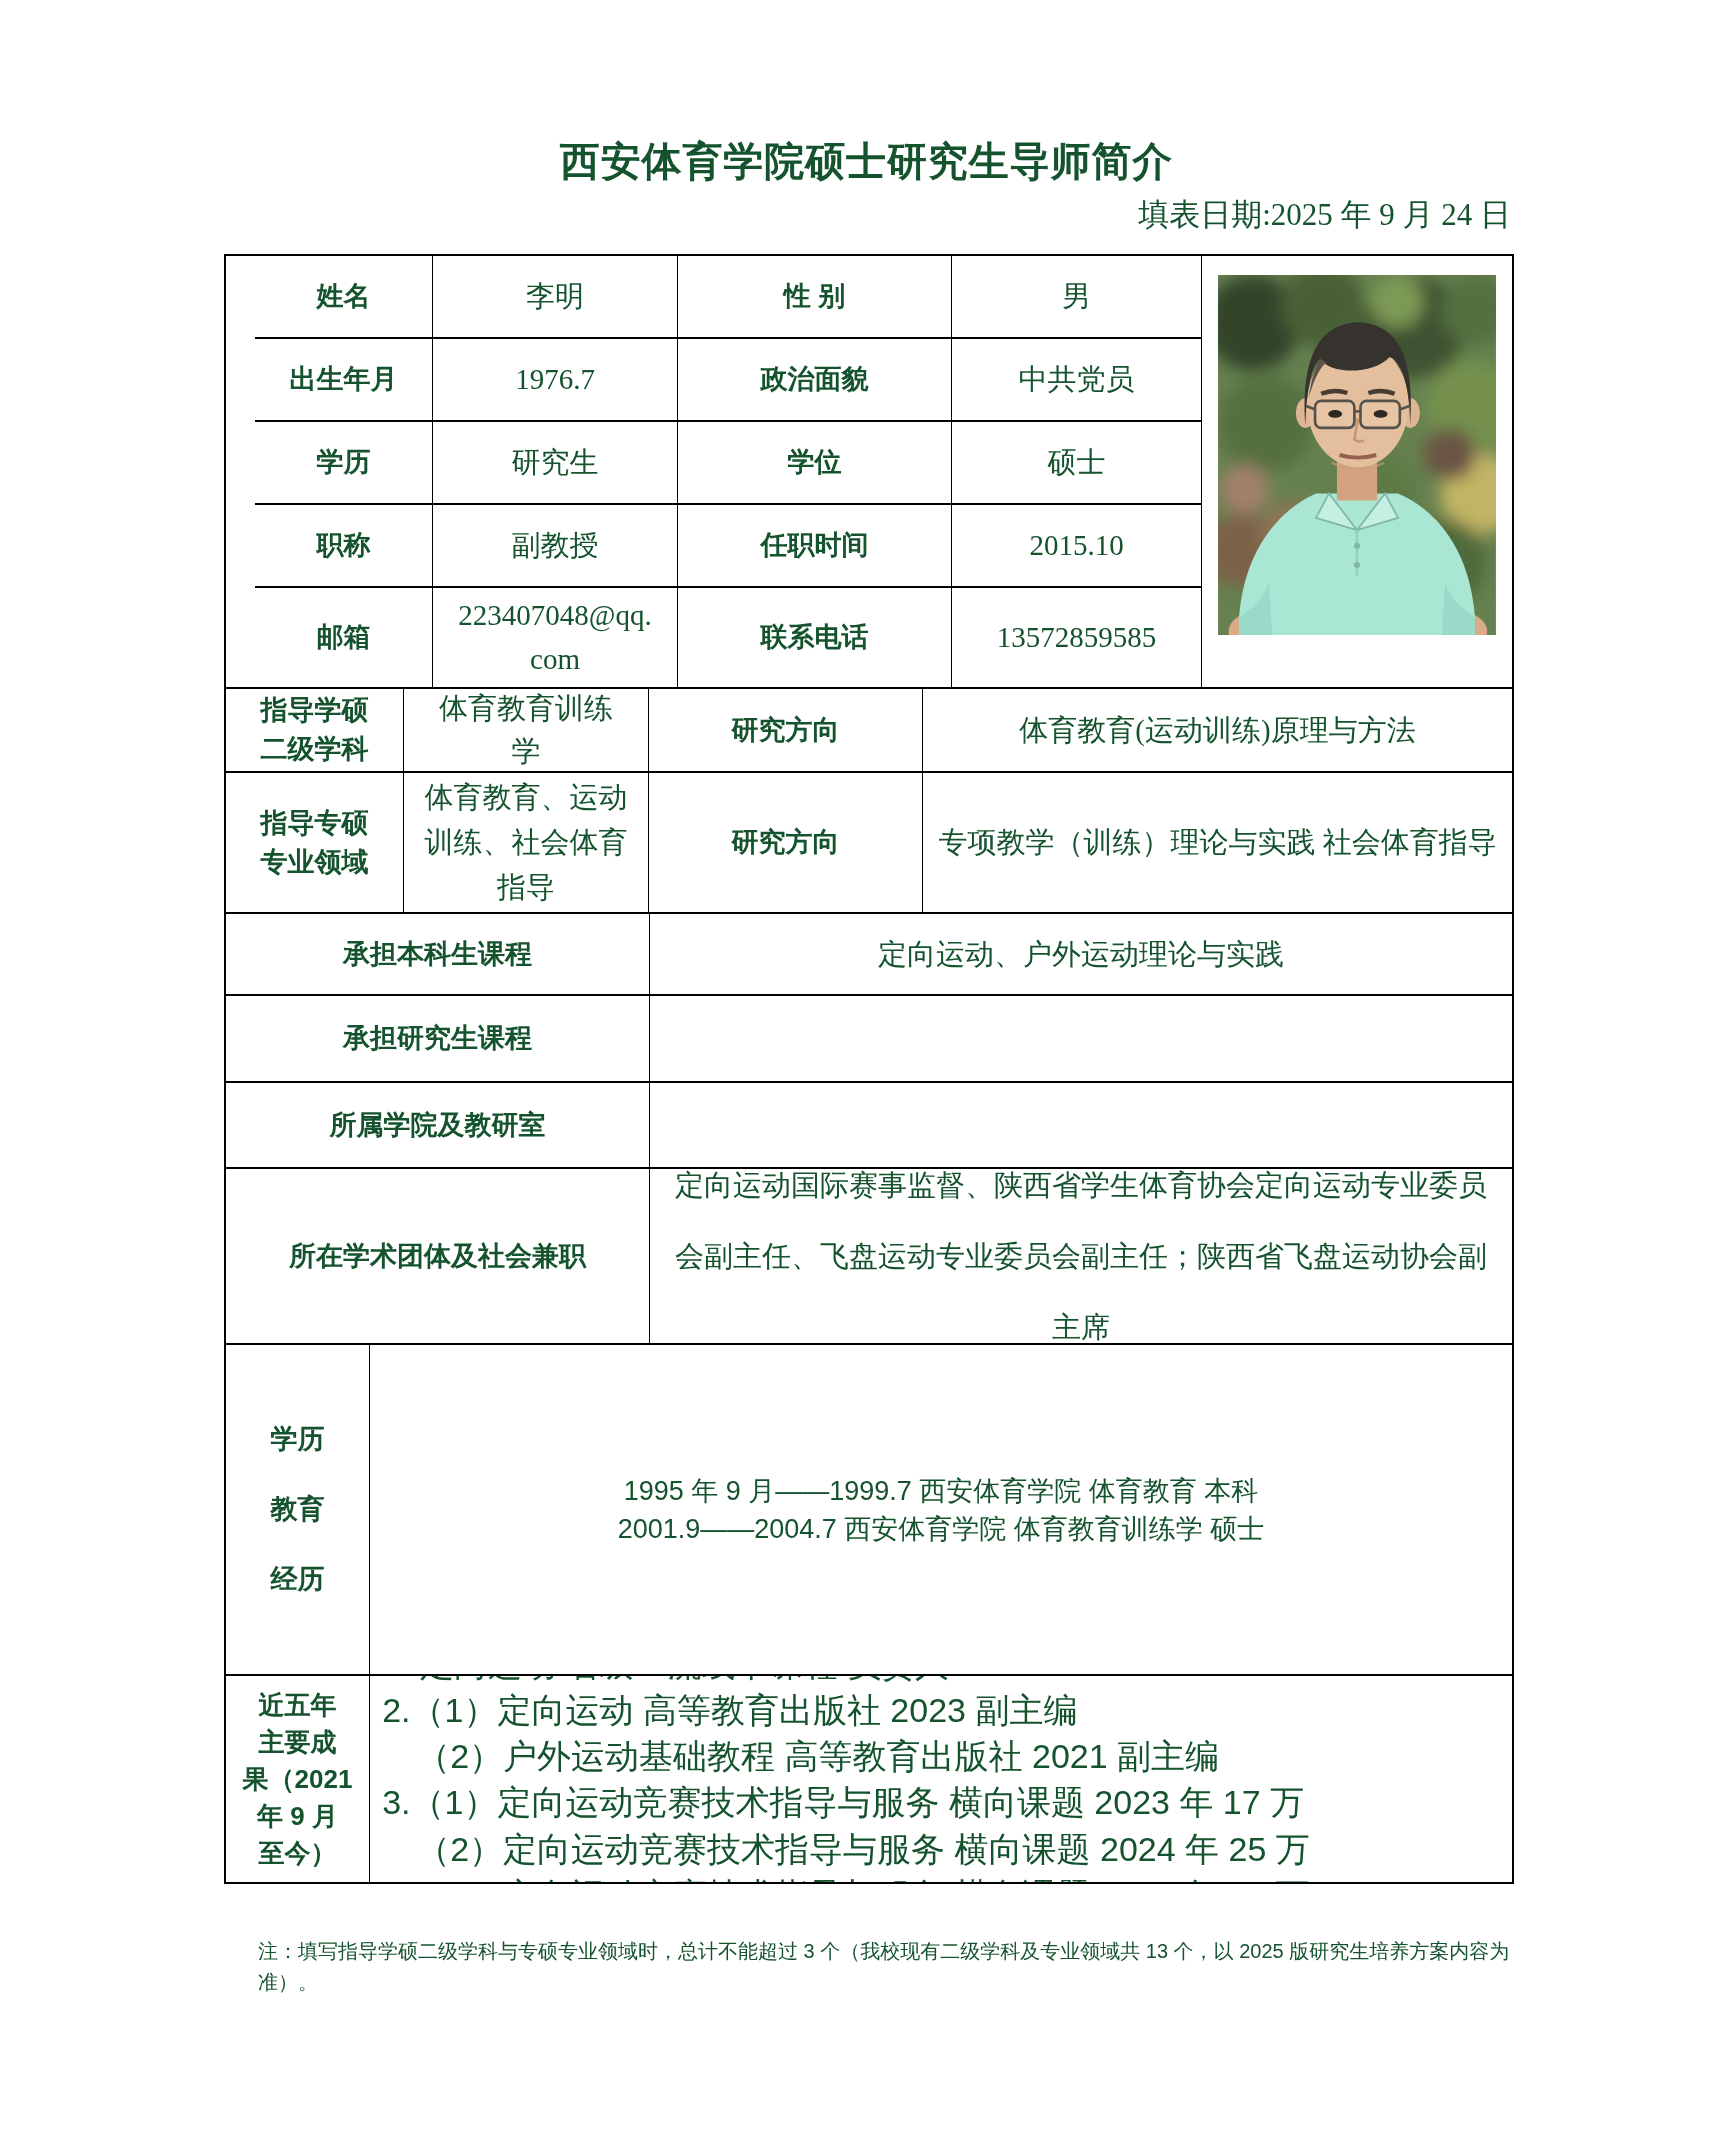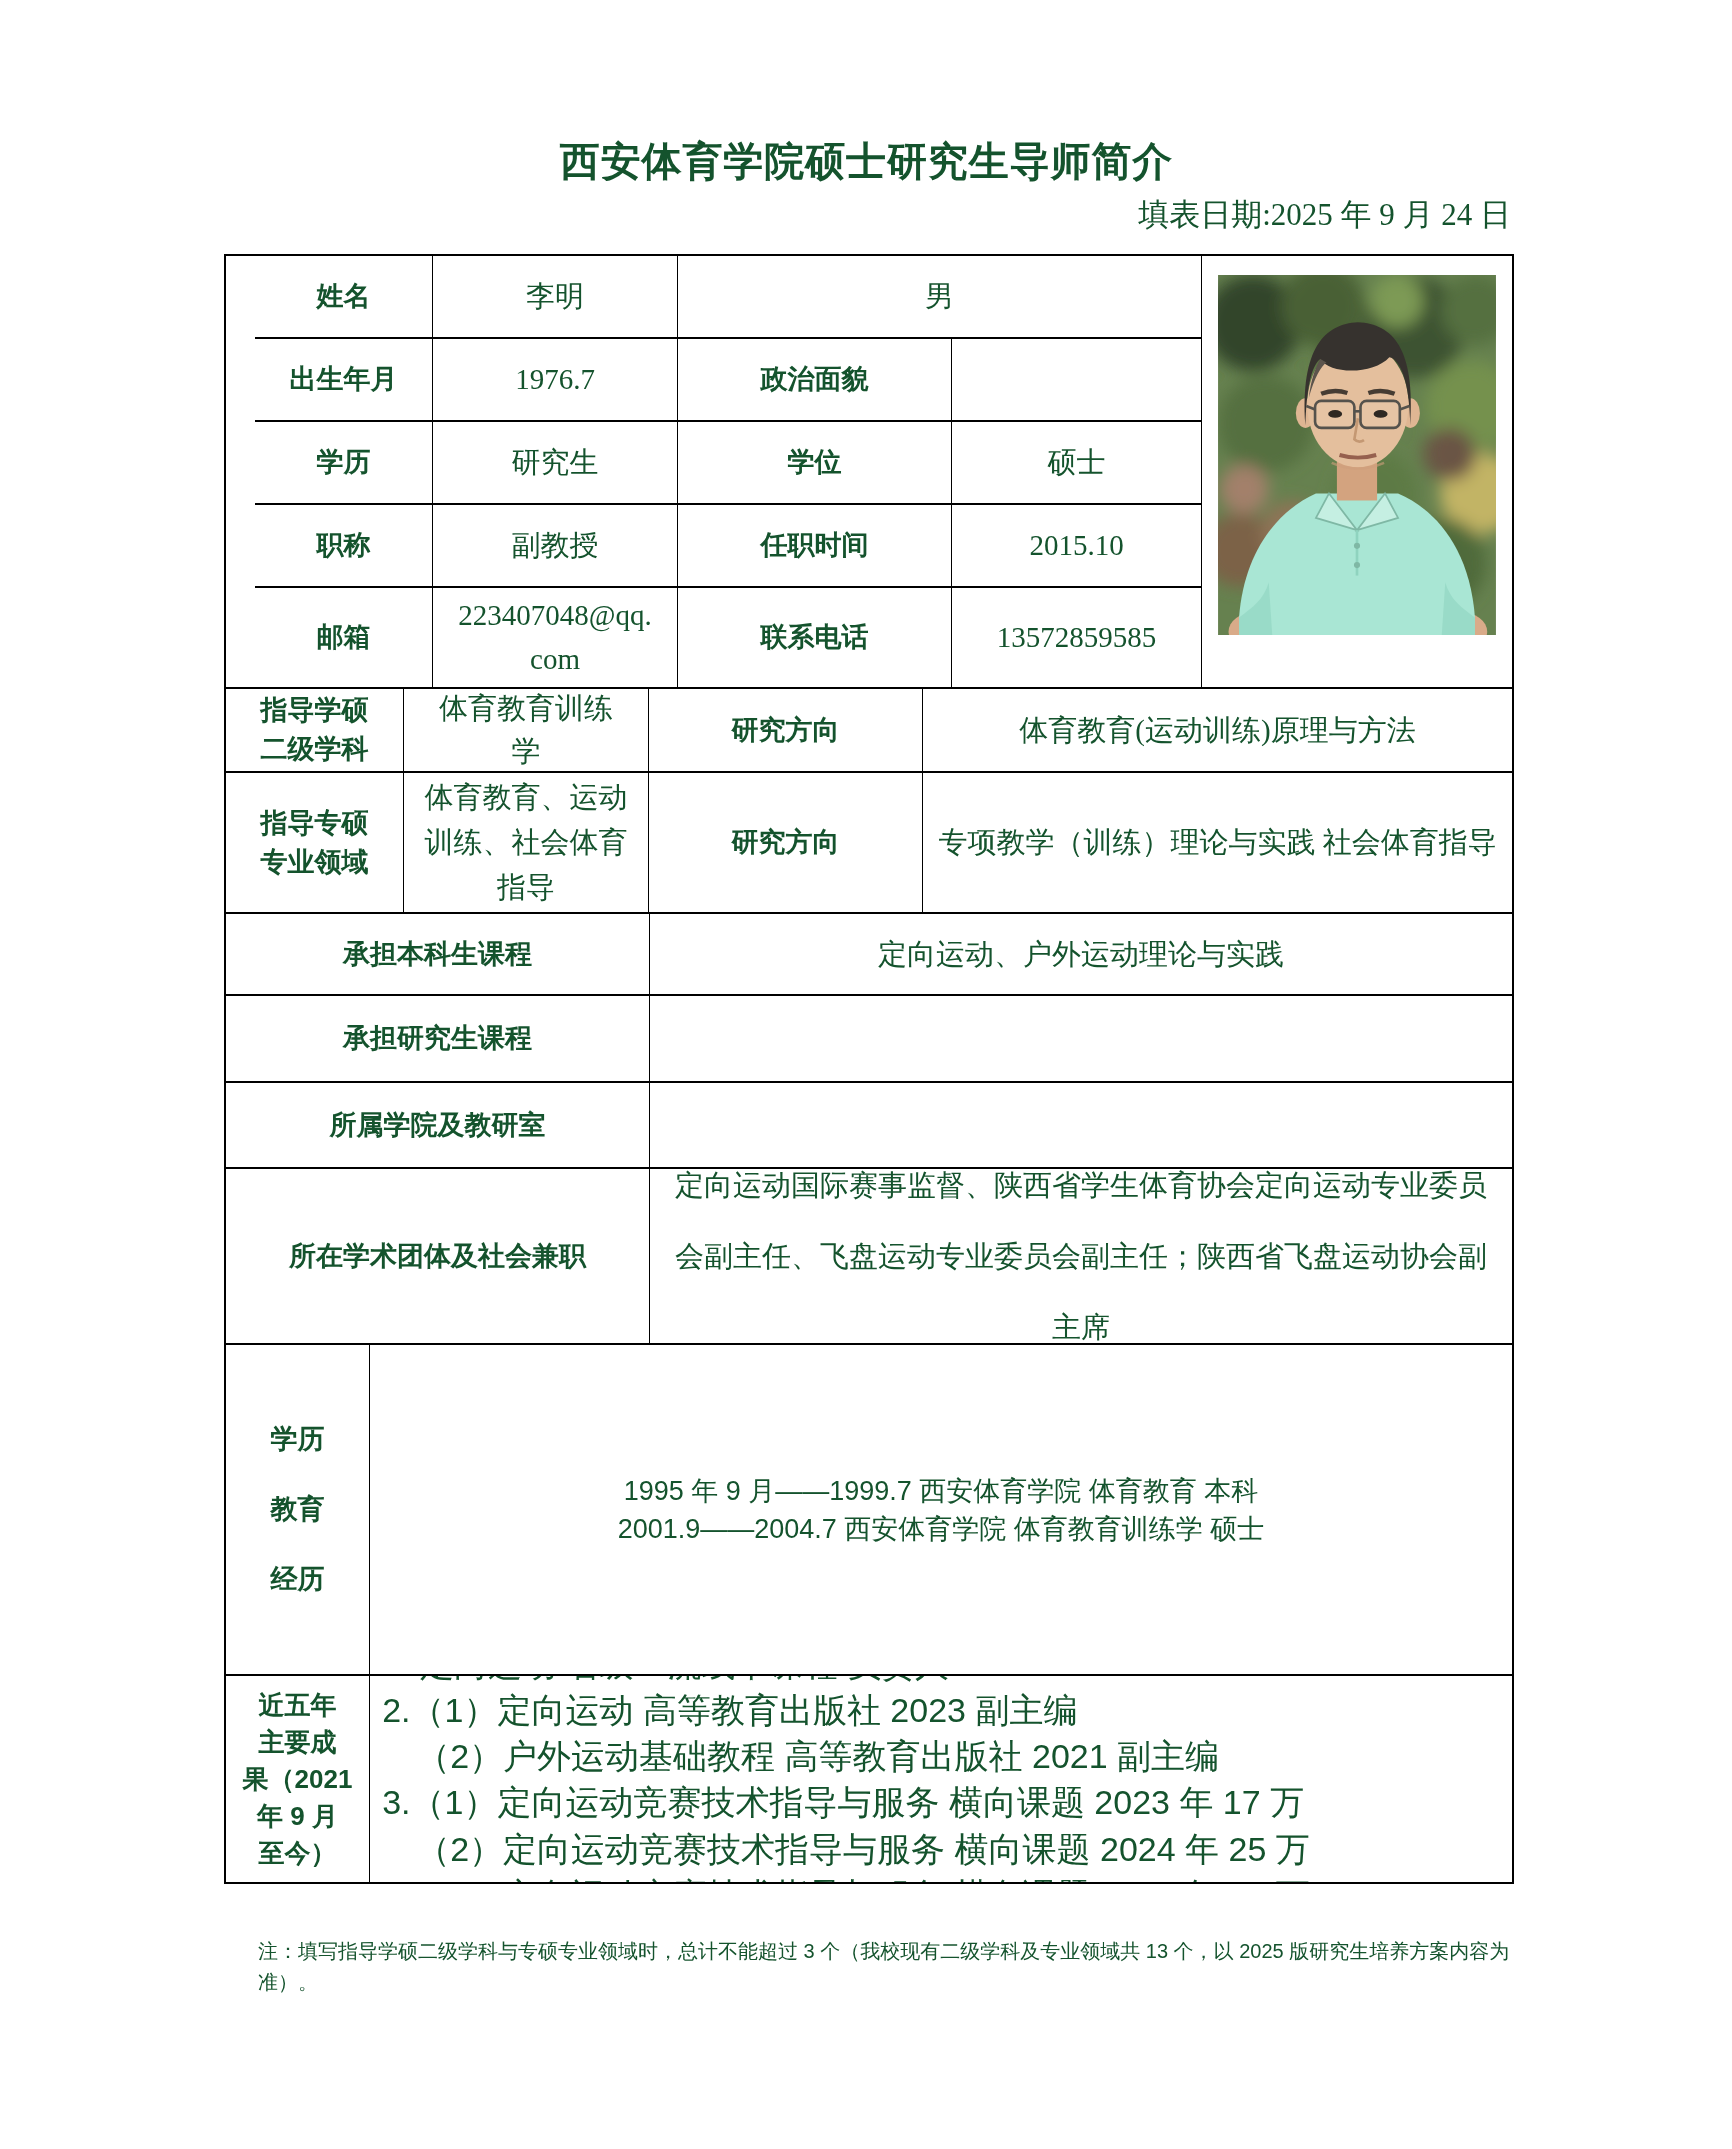--- a/index.html
+++ b/index.html
@@ -73,26 +73,28 @@
   <h1 class="title">西安体育学院硕士研究生导师简介</h1>
   <div class="date">填表日期:2025 年 9 月  24  日</div>
 
   <div class="form-table">
 
     <div class="sec1">
       <div class="grid1">
         <div class="trow">
           <div class="cell lab c1">姓名</div>
           <div class="cell val c2">李明</div>
+          <div class="cell lab c3">性 别</div>
           <div class="cell val c4 last">男</div>
         </div>
         <div class="trow">
           <div class="cell lab c1">出生年月</div>
           <div class="cell val c2">1976.7</div>
           <div class="cell lab c3">政治面貌</div>
+          <div class="cell val c4 last">中共党员</div>
         </div>
         <div class="trow">
           <div class="cell lab c1">学历</div>
           <div class="cell val c2">研究生</div>
           <div class="cell lab c3">学位</div>
           <div class="cell val c4 last">硕士</div>
         </div>
         <div class="trow">
           <div class="cell lab c1">职称</div>
           <div class="cell val c2">副教授</div>

